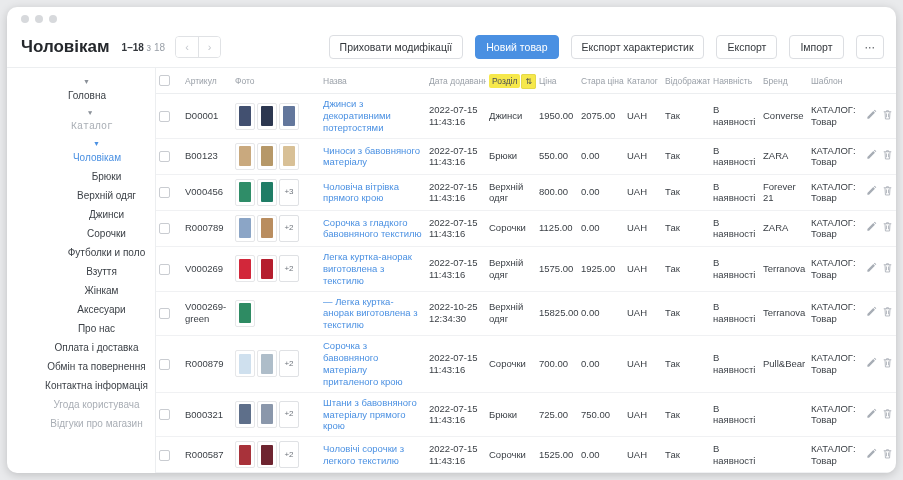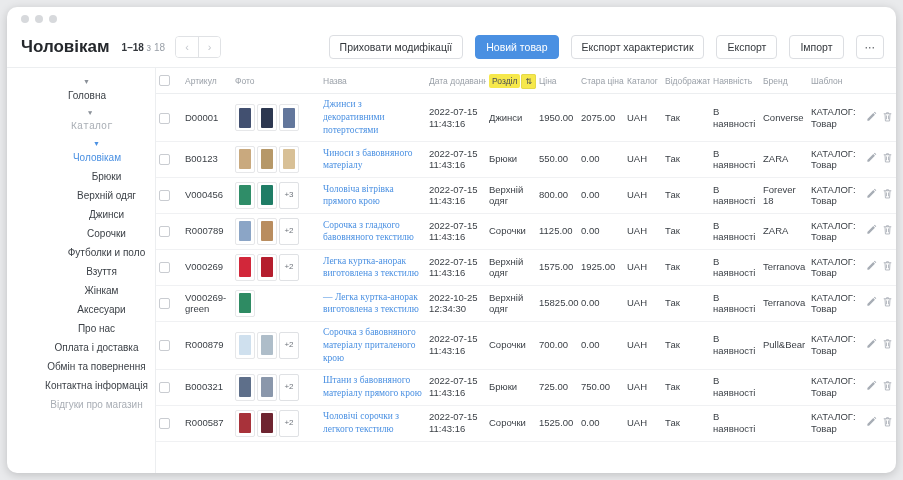--- a/index.html
+++ b/index.html
@@ -33,21 +33,21 @@
   .side-item.active .chev { color:var(--primary,#4a90e2); }
   .main { flex:1; border-left:1px solid #eceef0; overflow:hidden; }
   table { width:100%; border-collapse:collapse; table-layout:fixed; font-size:9.5px; color:#3a3f45; }
   thead th { font-weight:normal; color:#9aa0a8; text-align:left; padding:7px 3px; font-size:8.5px;
              border-bottom:1px solid #eceef0; white-space:nowrap; overflow:hidden; }
   td { padding:4px 3px; border-bottom:1px solid #f0f1f3; vertical-align:middle; line-height:1.25; }
   .cb { display:inline-block; width:11px; height:11px; border:1px solid #c9ccd1; border-radius:2px;
         background:#fff; vertical-align:middle; cursor:pointer; }
   .hl { background:var(--highlight,#f6e84b); color:#4a4e54; padding:2px 3px; border-radius:2px; }
   .sorticon { border:1px solid #e4d94a; margin-left:1px; font-size:8px; cursor:pointer; }
-  .link { color:var(--primary,#4a90e2); text-decoration:none; cursor:pointer;font-family:Liberation Serif, serif; }
+  .link { color:var(--primary,#4a90e2); text-decoration:none; cursor:pointer; }
   .thumbs { display:inline-flex; gap:2px; align-items:center; }
   .thumb { width:20px; height:27px; border:1px solid #e6e7e9; border-radius:2px; background:#fff;
            display:inline-flex; align-items:center; justify-content:center; cursor:pointer; }
   .thumb-fill { width:70%; height:80%; border-radius:1px; }
   .badge { font-size:8px; color:#6e747c; background:#fff; border:1px solid #dfe1e4; }
   .date-cell div { white-space:nowrap; }
   .actions { text-align:right; white-space:nowrap; padding-right:8px; }
   .icon-btn { display:inline-block; cursor:pointer; margin-left:5px; vertical-align:middle; }
 </style>
 </head>
@@ -125,20 +125,23 @@
           <div class="side-item" style="padding-left: 19px;">
             <span>Оплата і доставка</span>
           </div>
           <div class="side-item" style="padding-left: 19px;">
             <span>Обмін та повернення</span>
           </div>
           <div class="side-item" style="padding-left: 19px;">
             <span>Контактна інформація</span>
           </div>
           <div class="side-item muted" style="padding-left: 19px;">
+            <span>Угода користувача</span>
+          </div>
+          <div class="side-item muted" style="padding-left: 19px;">
             <span>Відгуки про магазин</span>
           </div>
         </div>
     </nav>
     <main class="main">
       <table>
         <colgroup>
           <col style="width:26px">
             <col style="width:50px">
             <col style="width:88px">
@@ -255,21 +258,21 @@
               <td class="date-cell">
                 <div>2022-07-15</div>
                 <div>11:43:16</div>
               </td>
               <td>Верхній одяг</td>
               <td>800.00</td>
               <td>0.00</td>
               <td>UAH</td>
               <td>Так</td>
               <td>В наявності</td>
-              <td>Forever 18</td>
+              <td>Forever 21</td>
               <td>КАТАЛОГ: Товар</td>
               <td class="actions"><span class="icon-btn"><svg viewBox="0 0 16 16" width="11" height="11">
                     <path d="M2 11.6V14h2.4L13 5.4 10.6 3z M11.6 2l2.4 2.4 1-1L12.6 1z" fill="#a7adb5"></path>
                   </svg></span><span class="icon-btn"><svg viewBox="0 0 16 16" width="11" height="11">
                     <path d="M2.5 4h11M6.5 4V2.5h3V4M4.3 4l.7 10.5h6l.7-10.5M6.5 6.5v5.5M9.5 6.5v5.5" fill="none" stroke="#a7adb5" stroke-width="1.2"></path>
                   </svg></span></td>
             </tr>
             <tr>
               <td><span class="cb"></span></td>
               <td>R000789</td>

